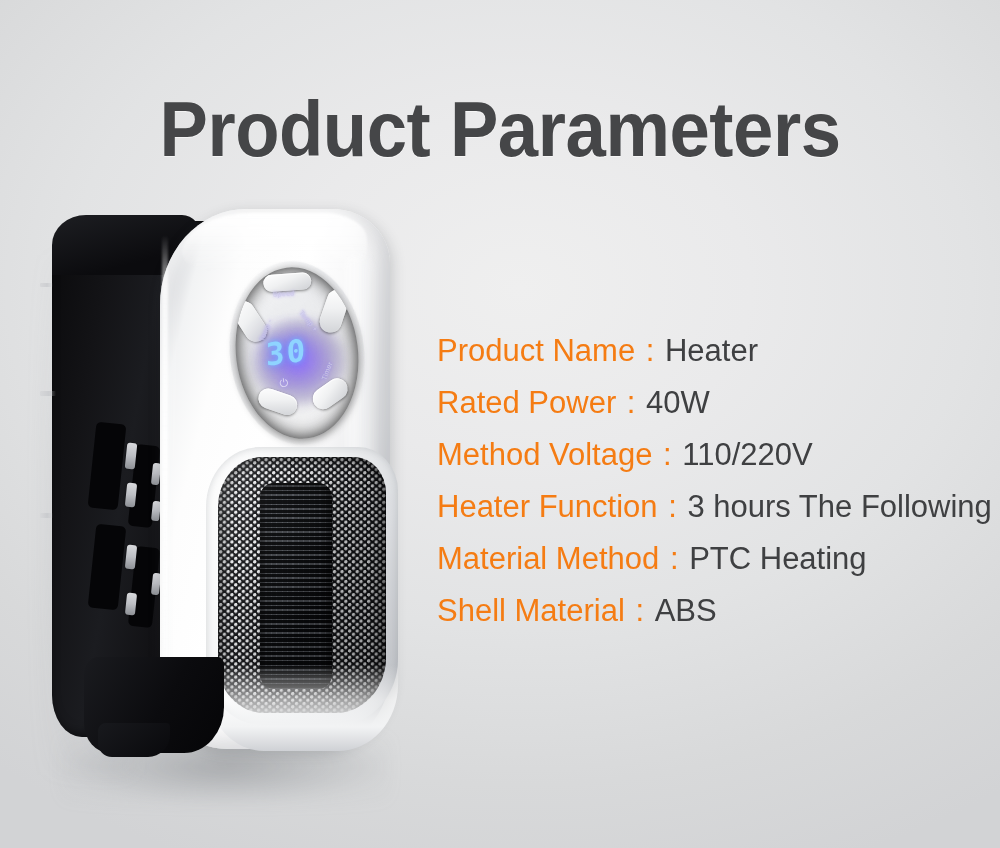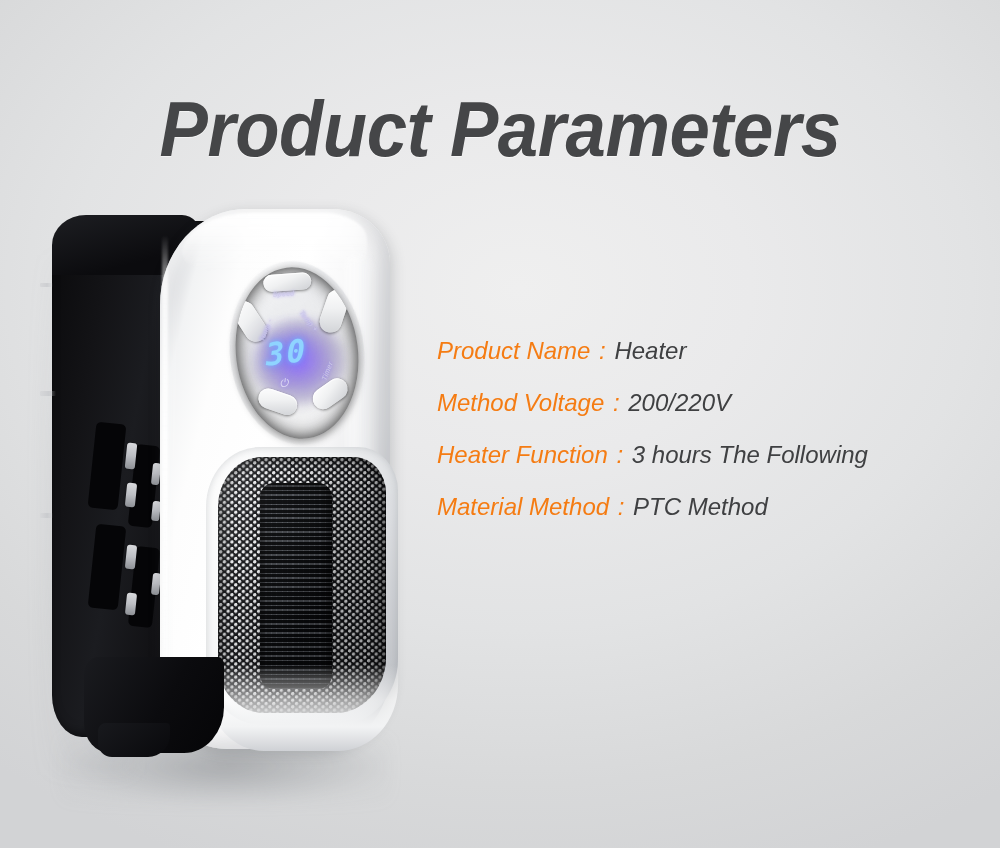--- a/index.html
+++ b/index.html
@@ -17,21 +17,20 @@
     width: 1000px;
     height: 848px;
     overflow: hidden;
     background:
       radial-gradient(ellipse 820px 620px at 52% 34%,
         #efefef 0%,
         #eaeaeb 28%,
         #e2e3e4 55%,
         #d8d9da 80%,
         #d2d3d5 100%);
-    font-style: italic;
   }
 
   
   #title {
     position: absolute;
     left: 0;
     top: 84px;
     width: 1000px;
     text-align: center;
     font-family: "Liberation Sans", sans-serif;
@@ -49,21 +48,21 @@
   #spec-list {
     position: absolute;
     left: 437px;
     top: 325px;
     width: 545px;
   }
   .spec-row {
     height: 52px;
     line-height: 52px;
     white-space: nowrap;
-    font-size: 24px;
+    font-size: 31px;
   }
   .spec-label {
     color: #f57c13;
   }
   .spec-sep {
     color: #f57c13;
     padding: 0 2px;
   }
   .spec-value {
     color: #3f4042;
@@ -503,18 +502,20 @@
       <div class="grille-sheen"></div>
     </div>
     <div class="bottom-rim"></div>
 
     <div class="foot"></div>
     <div class="foot-tab"></div>
   </div>
 
   <div id="spec-list">
       <div class="spec-row"><span class="spec-label">Product Name</span><span class="spec-sep"> : </span><span class="spec-value">Heater</span></div>
-      <div class="spec-row"><span class="spec-label">Method Voltage</span><span class="spec-sep"> : </span><span class="spec-value">200/220V</span></div>
+      <div class="spec-row"><span class="spec-label">Rated Power</span><span class="spec-sep"> : </span><span class="spec-value">40W</span></div>
+      <div class="spec-row"><span class="spec-label">Method Voltage</span><span class="spec-sep"> : </span><span class="spec-value">110/220V</span></div>
       <div class="spec-row"><span class="spec-label">Heater Function</span><span class="spec-sep"> : </span><span class="spec-value">3 hours The Following</span></div>
-      <div class="spec-row"><span class="spec-label">Material Method</span><span class="spec-sep"> : </span><span class="spec-value">PTC Method</span></div>
+      <div class="spec-row"><span class="spec-label">Material Method</span><span class="spec-sep"> : </span><span class="spec-value">PTC Heating</span></div>
+      <div class="spec-row"><span class="spec-label">Shell Material</span><span class="spec-sep"> : </span><span class="spec-value">ABS</span></div>
     </div>
 
 </div>
 
 </body></html>

